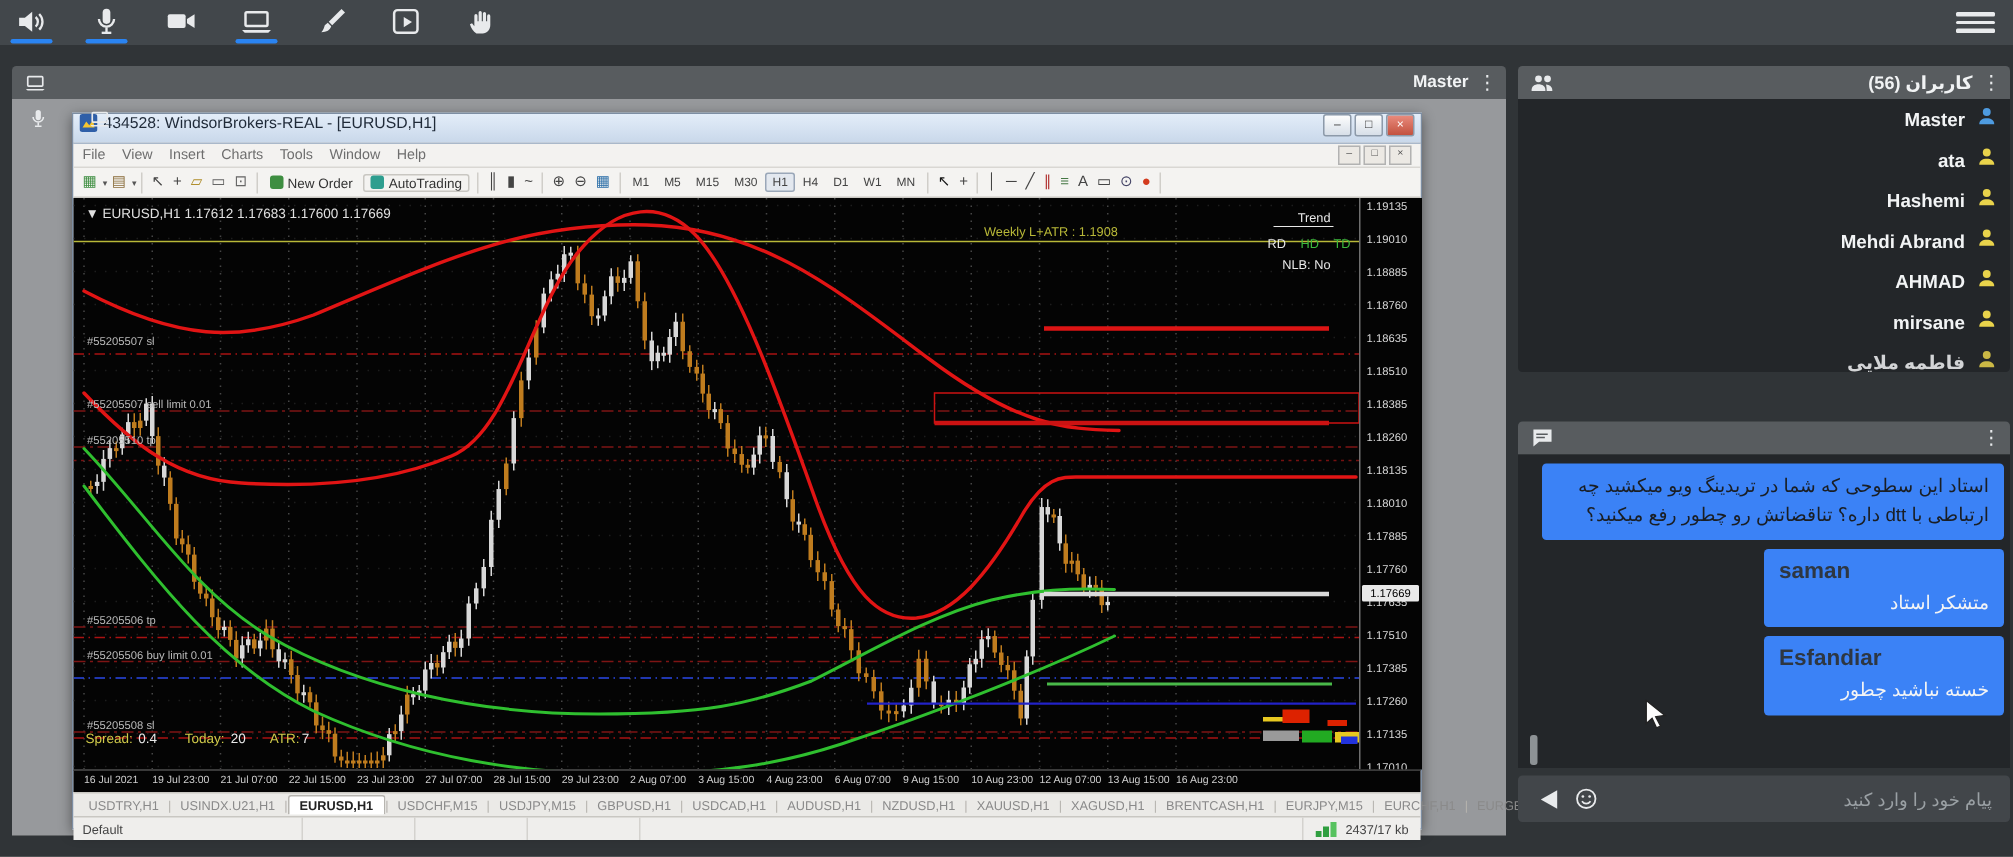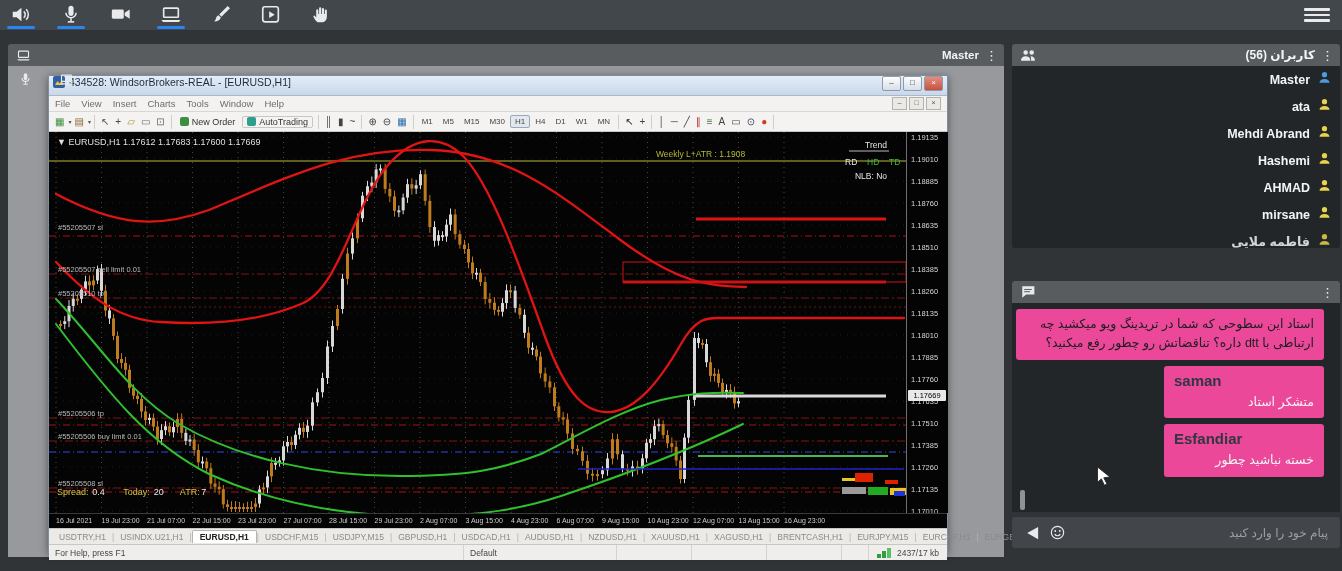--- a/index.html
+++ b/index.html
@@ -18,21 +18,21 @@
   .kebab{color:#e8eaec;font-size:13px;line-height:1;padding:0 6px;cursor:pointer;font-family:"DejaVu Sans",sans-serif;}
   .share-body{position:absolute;left:8px;top:66px;width:996px;height:491px;background:#97999c;}
   .sidebar-panel{position:absolute;left:1012px;width:328px;background:#232629;border-radius:0 0 3px 3px;overflow:hidden;}
   
   .user-row{height:27px;display:flex;align-items:center;justify-content:flex-end;padding-right:8px;cursor:pointer;}
   .user-name{color:#f2f4f5;font-size:12.5px;font-weight:bold;margin-right:7px;}
   .user-row svg.person{width:15px;height:15px;}
   .master-icons{position:absolute;left:18px;top:72px;display:flex;gap:26px;}
   .master-icons svg{width:15px;height:15px;}
   
-  .bubble{background:#ec4899;border-radius:3px;margin:6px 16px 0 auto;padding:6px 10px;direction:rtl;}
+  .bubble{background:#3b82f6;border-radius:3px;margin:6px 4px 0 auto;padding:6px 10px;direction:rtl;}
   .bubble .snd{direction:ltr;text-align:left;color:#2e3742;font-size:15px;font-weight:bold;margin-bottom:4px;}
   .bubble .msg{color:#f3f4f5;font-size:12.5px;line-height:1.55;text-align:right;}
   .bubble.first .msg{color:#1a1e23;}
   .chat-input{position:absolute;left:1012px;top:517px;width:328px;height:31px;background:#42464a;border-radius:3px;display:flex;align-items:center;}
   .chat-input input{flex:1;background:transparent;border:none;outline:none;color:#e8eaec;font-size:12px;
         font-family:"Liberation Sans",sans-serif;direction:rtl;padding:0 12px;}
   .chat-input input::placeholder{color:#9aa0a4;}
   
   .mt4{position:absolute;left:48px;top:75px;width:900px;height:478px;background:#f0efed;border:1px solid #7d8ea3;
        box-shadow:0 2px 8px rgba(0,0,0,.45);box-sizing:border-box;font-family:"Liberation Sans",sans-serif;}
@@ -705,21 +705,20 @@
         <span class="tabsep">|</span>
         <span class="tab">EURJPY,M15</span>
         <span class="tabsep">|</span>
         <span class="tab">EURCHF,H1</span>
         <span class="tabsep">|</span>
         <span class="tab">EURGBP,H1</span>
         <span class="tab-arrows">◂ ▸</span>
       </div>
 
     <div class="mt4-status">
-      <div class="scell" style="width:402px;">For Help, press F1</div>
       <div class="scell" style="width:140px;justify-content:flex-start;">Default</div>
       <div class="scell" style="width:62px;"></div>
       <div class="scell" style="width:62px;"></div>
       <div class="scell" style="width:62px;"></div>
       <div class="traffic">
         <svg width="16" height="10" viewBox="0 0 16 10">
           <rect x="0" y="6" width="4" height="4" fill="#2f9e3f"></rect>
             <rect x="5" y="3" width="4" height="7" fill="#2f9e3f"></rect>
             <rect x="10" y="0" width="4" height="10" fill="#57c25f"></rect>
         </svg>
@@ -750,28 +749,28 @@
           </svg></span>
       </div>
       <div class="user-row">
         <span class="user-name">ata</span>
         <span><svg class="person" viewBox="0 0 24 24">
             <circle cx="12" cy="7.5" r="4.2" fill="#e9d34b"></circle>
             <path d="M4 20.5c0-4.2 3.6-6.3 8-6.3s8 2.1 8 6.3z" fill="#e9d34b"></path>
           </svg></span>
       </div>
       <div class="user-row">
-        <span class="user-name">Mehdi Abrand</span>
+        <span class="user-name">Hashemi</span>
         <span><svg class="person" viewBox="0 0 24 24">
             <circle cx="12" cy="7.5" r="4.2" fill="#e9d34b"></circle>
             <path d="M4 20.5c0-4.2 3.6-6.3 8-6.3s8 2.1 8 6.3z" fill="#e9d34b"></path>
           </svg></span>
       </div>
       <div class="user-row">
-        <span class="user-name">Hashemi</span>
+        <span class="user-name">Mehdi Abrand</span>
         <span><svg class="person" viewBox="0 0 24 24">
             <circle cx="12" cy="7.5" r="4.2" fill="#e9d34b"></circle>
             <path d="M4 20.5c0-4.2 3.6-6.3 8-6.3s8 2.1 8 6.3z" fill="#e9d34b"></path>
           </svg></span>
       </div>
       <div class="user-row">
         <span class="user-name">AHMAD</span>
         <span><svg class="person" viewBox="0 0 24 24">
             <circle cx="12" cy="7.5" r="4.2" fill="#e9d34b"></circle>
             <path d="M4 20.5c0-4.2 3.6-6.3 8-6.3s8 2.1 8 6.3z" fill="#e9d34b"></path>

